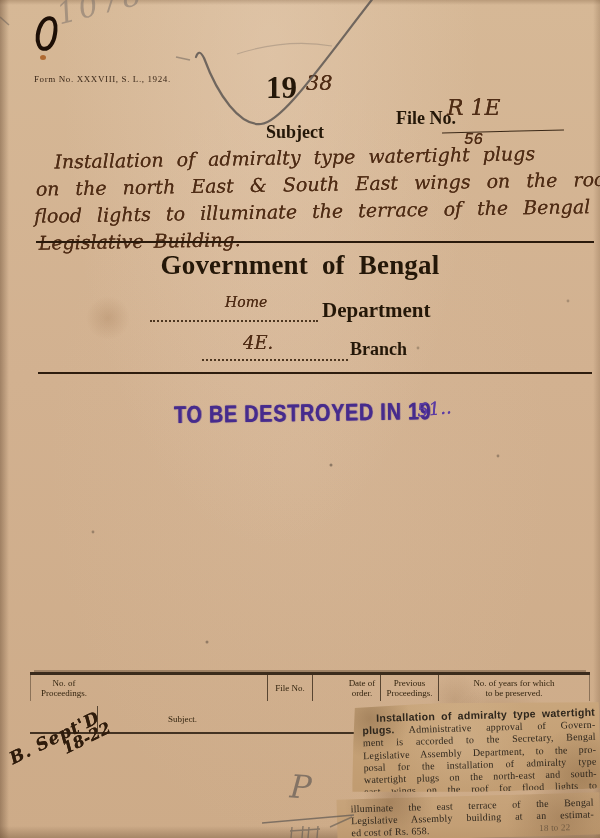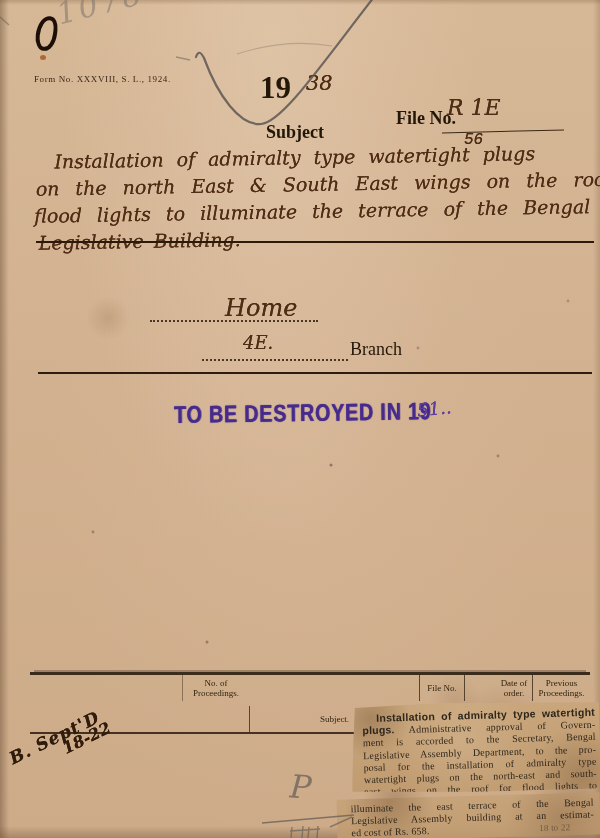--- a/index.html
+++ b/index.html
@@ -22,44 +22,44 @@
   }
   .abs{position:absolute;}
   .hw{font-family:"DejaVu Serif",serif;font-style:italic;color:#4f2c15;text-shadow:0 0 .4px #4f2c15;}
   .printed{color:#241708;}
 
   .form-no{left:34px;top:66px;font-size:9px;letter-spacing:.6px;color:#3a2718;margin-top:8px;}
   .pencil-scribble{left:56px;top:-14px;font:italic 30px "DejaVu Serif",serif;color:rgba(125,115,108,.55);transform:rotate(-14deg);letter-spacing:3px;}
   .ink-blob{left:36px;top:16px;width:13px;height:27px;border:4.5px solid #1d0f06;border-radius:60% 40% 55% 45%;transform:rotate(7deg);}
   .rust-dot{left:40px;top:55px;width:6px;height:5px;background:#a85c20;border-radius:50%;opacity:.85;}
 
-  .year-printed{left:260px;top:70px;font-size:31px;font-weight:700;}
+  .year-printed{left:266px;top:70px;font-size:31px;font-weight:700;}
   .year-hw{left:306px;top:71px;font-size:21px;}
 
   .file-no-label{left:396px;top:108px;font-size:18px;font-weight:700;}
   .file-frac-line{left:442px;top:131px;width:122px;border-top:1.5px solid #3a2817;transform:rotate(-1.5deg);}
   .file-num{left:447px;top:95px;font-size:22px;}
   .file-den{left:464px;top:131px;font-size:16px;font-family:Liberation Mono, monospace;}
   .subject-label{left:266px;top:122px;font-size:18px;font-weight:700;}
 
   .subject-hw{left:30px;top:146px;width:562px;transform:rotate(-1deg);}
   .subject-hw .line{position:relative;height:27px;font-size:19px;white-space:nowrap;}
   .sl1{margin-left:25px;word-spacing:7px;}
   .sl2{margin-left:6px;word-spacing:10px;}
   .sl3{margin-left:4px;word-spacing:9px;}
   .sl4{margin-left:8px;word-spacing:4px;}
 
   .rule1{left:36px;top:241px;width:558px;border-top:2.5px solid #2a1a0c;}
   .gov-title{left:150px;top:250px;width:300px;text-align:center;font-size:27px;font-weight:700;word-spacing:7px;letter-spacing:.2px;}
   .dept-dots{left:150px;top:300px;width:168px;height:20px;border-bottom:2px dotted #4d3620;}
-  .dept-hw{left:225px;top:294px;font-size:24px;}
+  .dept-hw{left:225px;top:294px;font-size:14px;}
   .dept-label{left:322px;top:298px;font-size:21px;font-weight:700;}
   .branch-dots{left:202px;top:339px;width:146px;height:20px;border-bottom:2px dotted #4d3620;}
   .branch-hw{left:243px;top:332px;font-size:18px;}
-  .branch-label{left:350px;top:339px;font-size:18px;font-weight:400;}
+  .branch-label{left:350px;top:339px;font-size:18px;font-weight:700;}
   .rule2{left:38px;top:372px;width:554px;border-top:2px solid #2e1d0e;}
 
   .stamp{left:174px;top:401px;height:26px;}
   .stamp-text{display:inline-block;font:700 24px "Liberation Sans",sans-serif;letter-spacing:1px;color:#462b8d;
     transform:scaleX(.82) rotate(-.7deg);transform-origin:left center;
     text-shadow:0 0 1.2px rgba(70,43,141,.9),1px 0 0 rgba(70,43,141,.45);}
   .stamp-hw{position:absolute;left:243px;top:-3px;font-size:18px;color:#5b3ba4;transform:rotate(-6deg);
     font-family:"DejaVu Serif",serif;font-style:italic;text-shadow:0 0 .5px #5b3ba4;}
 
   .reg-table{left:30px;top:672px;width:560px;display:flex;box-sizing:border-box;
@@ -127,40 +127,44 @@
 
   <div class="abs subject-hw">
     <div class="line hw sl1">Installation of admiralty type watertight plugs</div>
     <div class="line hw sl2">on the north East &amp; South East wings on the roof for</div>
     <div class="line hw sl3">flood lights to illuminate the terrace of the Bengal</div>
     <div class="line hw sl4">Legislative Building.</div>
   </div>
 
   <div class="abs rule1"></div>
 
+  <div class="abs gov-title printed">Government of Bengal</div>
   <div class="abs dept-dots"></div>
   <div class="abs dept-hw hw">Home</div>
+  <div class="abs dept-label printed">Department</div>
   <div class="abs branch-dots"></div>
   <div class="abs branch-hw hw">4E.</div>
   <div class="abs branch-label printed">Branch</div>
   <div class="abs rule2"></div>
 
   <div class="abs stamp">
     <span class="stamp-text">TO BE DESTROYED IN 19</span>
     <span class="stamp-hw">51..</span>
   </div>
 
   <div class="abs reg-table">
     <div class="cell c1">No. of
 Proceedings.</div>
     <div class="cell c2">Subject.</div>
     <div class="cell c3">File No.</div>
     <div class="cell c4">Date of order.</div>
     <div class="cell c5">Previous
 Proceedings.</div>
+    <div class="cell c6">No. of years for which
+to be preserved.</div>
   </div>
 
   <div class="abs bottom-note">
     <span class="bn1">B. Sept'D</span>
     <span class="bn2">18-22</span>
   </div>
 
   <div class="abs clip1">
     <div class="clip-line clip-headline">Installation of admiralty type watertight</div>
     <div class="clip-line"><span class="clip-bold">plugs.</span> <span>Administrative approval of Govern-</span></div>

